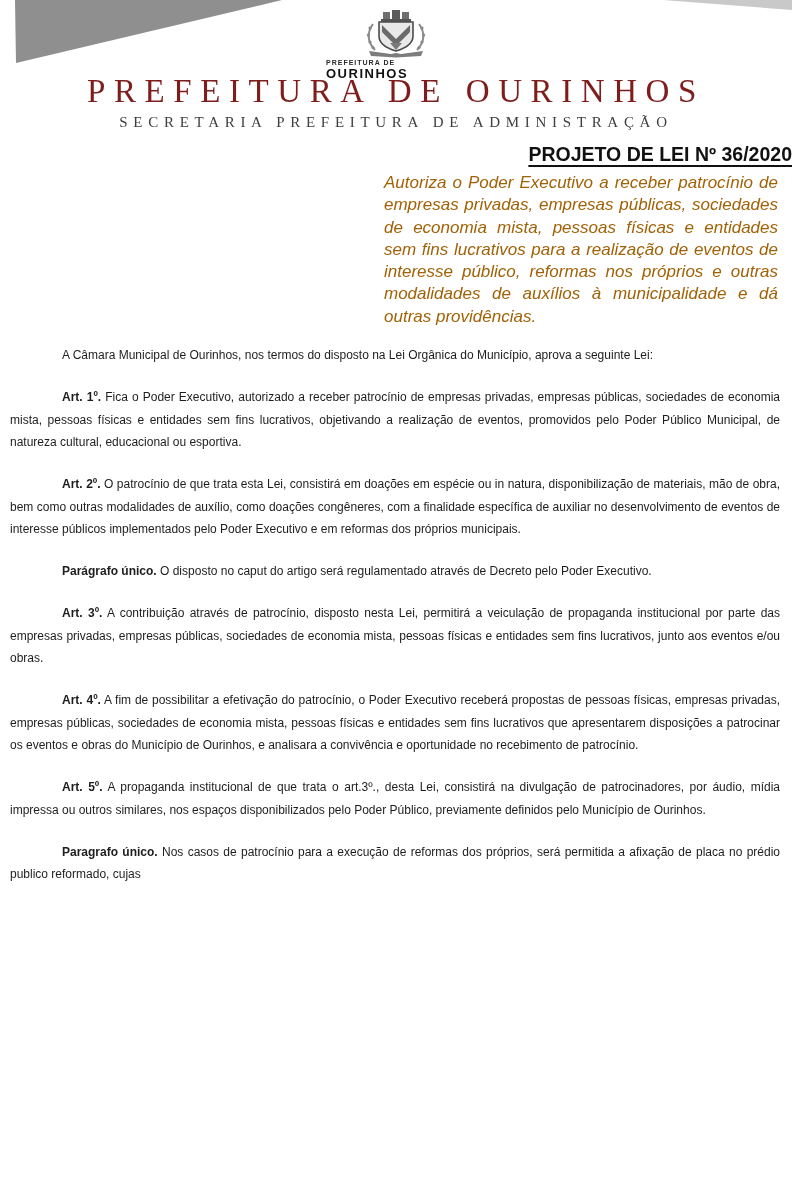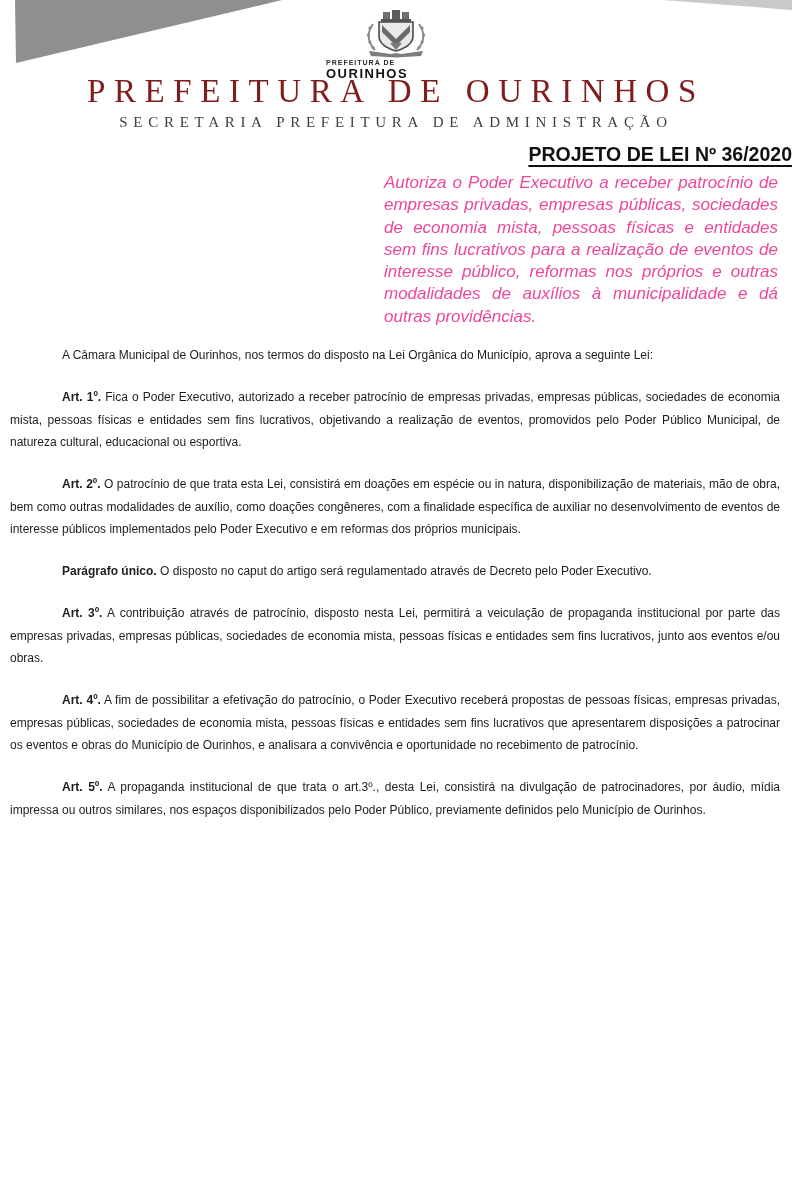--- a/index.html
+++ b/index.html
@@ -82,21 +82,21 @@
     text-underline-offset: 4px;
   }
 
   .ementa {
     margin: 6px 12px 0 384px;
     width: 394px;
     font-style: italic;
     font-size: 17px;
     line-height: 22.3px;
     text-align: justify;
-    color: #ec4899;
+    color: #a16207;
   }
 
   .body-text { margin-top: 16px; }
   .body-text p {
     margin: 0 12px 20px 10px;
     text-indent: 52px;
     text-align: justify;
     font-size: 12px;
     line-height: 22.3px;
     color: #1d1d1d;
@@ -151,15 +151,16 @@
   <div class="ementa">Autoriza o Poder Executivo a receber patrocínio de empresas privadas, empresas públicas, sociedades de economia mista, pessoas físicas e entidades sem fins lucrativos para a realização de eventos de interesse público, reformas nos próprios e outras modalidades de auxílios à municipalidade e dá outras providências.</div>
 
   <div class="body-text">
     <p><span class="lead"></span> <span>A Câmara Municipal de Ourinhos, nos termos do disposto na Lei Orgânica do Município, aprova a seguinte Lei:</span></p>
     <p><span class="lead">Art. 1º.</span> <span>Fica o Poder Executivo, autorizado a receber patrocínio de empresas privadas, empresas públicas, sociedades de economia mista, pessoas físicas e entidades sem fins lucrativos, objetivando a realização de eventos, promovidos pelo Poder Público Municipal, de natureza cultural, educacional ou esportiva.</span></p>
     <p><span class="lead">Art. 2º.</span> <span>O patrocínio de que trata esta Lei, consistirá em doações em espécie ou in natura, disponibilização de materiais, mão de obra, bem como outras modalidades de auxílio, como doações congêneres, com a finalidade específica de auxiliar no desenvolvimento de eventos de interesse públicos implementados pelo Poder Executivo e em reformas dos próprios municipais.</span></p>
     <p><span class="lead">Parágrafo único.</span> <span>O disposto no caput do artigo será regulamentado através de Decreto pelo Poder Executivo.</span></p>
     <p><span class="lead">Art. 3º.</span> <span>A contribuição através de patrocínio, disposto nesta Lei, permitirá a veiculação de propaganda institucional por parte das empresas privadas, empresas públicas, sociedades de economia mista, pessoas físicas e entidades sem fins lucrativos, junto aos eventos e/ou obras.</span></p>
     <p><span class="lead">Art. 4º.</span> <span>A fim de possibilitar a efetivação do patrocínio, o Poder Executivo receberá propostas de pessoas físicas, empresas privadas, empresas públicas, sociedades de economia mista, pessoas físicas e entidades sem fins lucrativos que apresentarem disposições a patrocinar os eventos e obras do Município de Ourinhos, e analisara a convivência e oportunidade no recebimento de patrocínio.</span></p>
     <p><span class="lead">Art. 5º.</span> <span>A propaganda institucional de que trata o art.3º., desta Lei, consistirá na divulgação de patrocinadores, por áudio, mídia impressa ou outros similares, nos espaços disponibilizados pelo Poder Público, previamente definidos pelo Município de Ourinhos.</span></p>
+    <p><span class="lead">Paragrafo único.</span> <span>Nos casos de patrocínio para a execução de reformas dos próprios, será permitida a afixação de placa no prédio publico reformado, cujas</span></p>
   </div>
 
 </div>
 
 </body></html>

